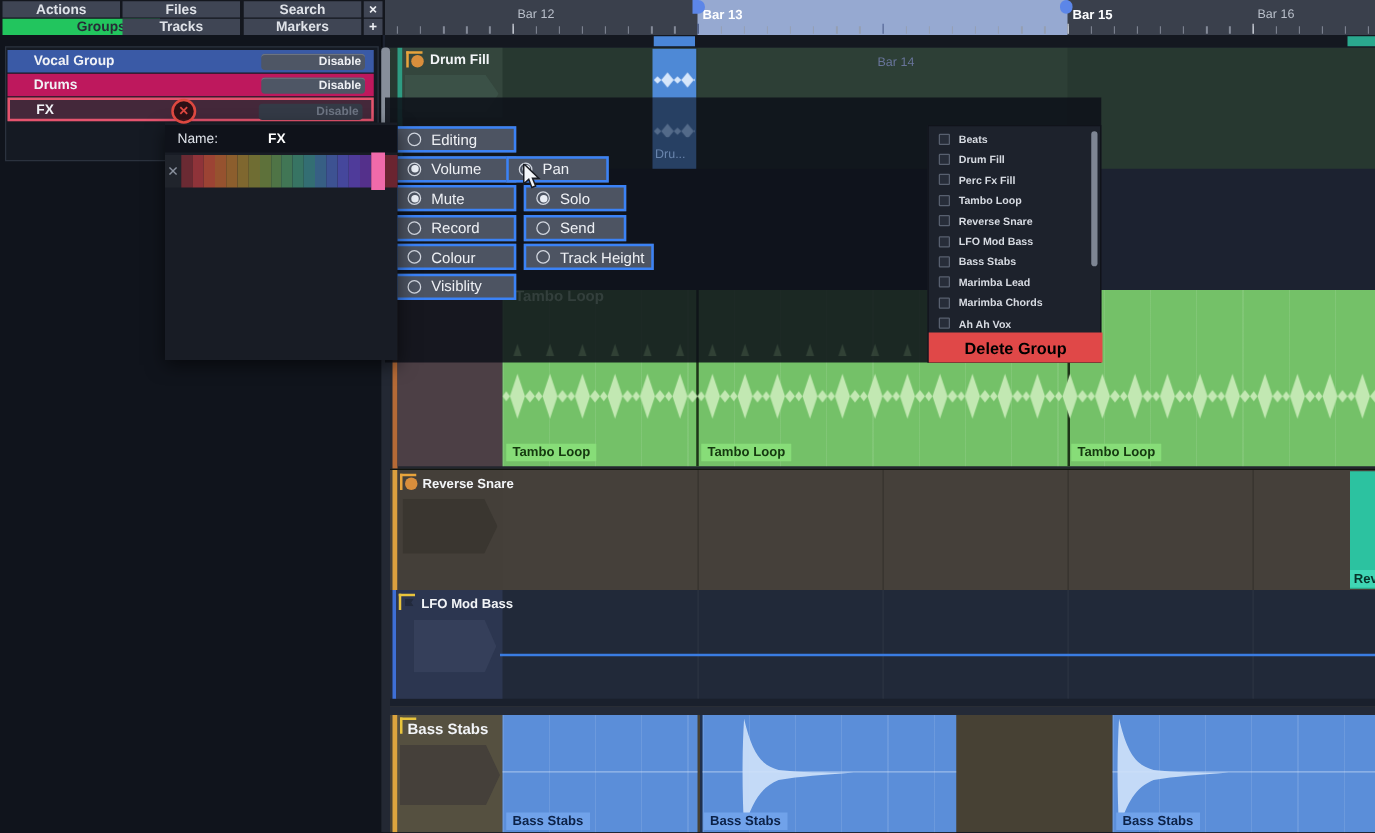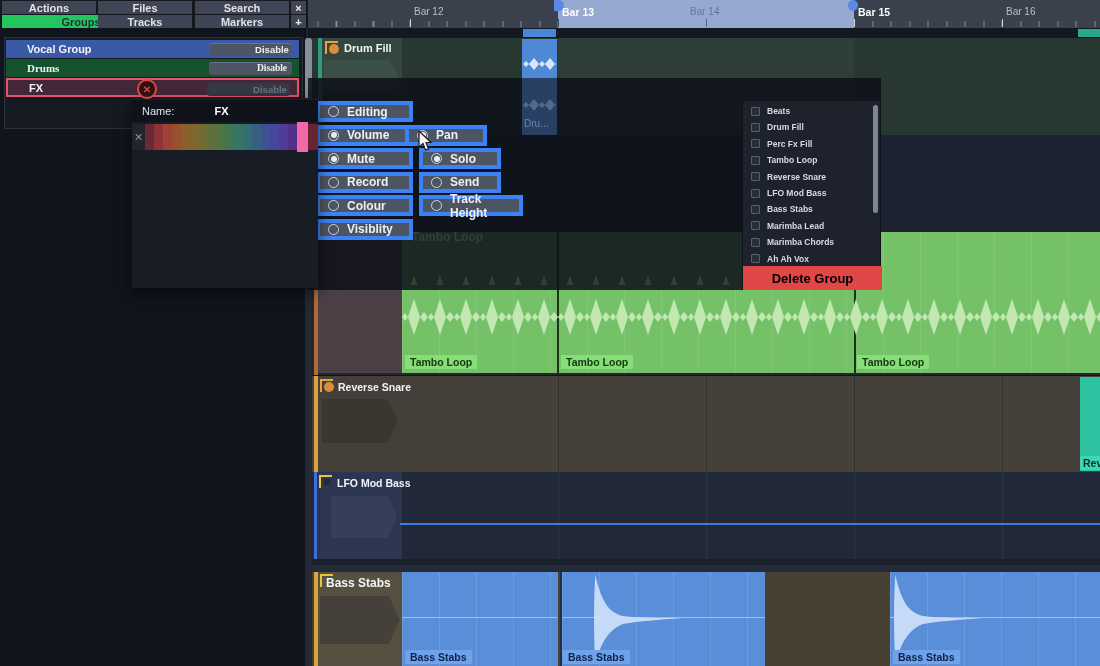--- a/index.html
+++ b/index.html
@@ -42,22 +42,22 @@
   .beatgrid{background-image:repeating-linear-gradient(90deg,rgba(255,255,255,.035) 0 1px,transparent 1px 37px);background-position-x:24px;}
   .barline{position:absolute;top:0;width:1px;height:100%;background:rgba(0,0,0,.22);}
   .hdrname{font-size:10.5px;font-weight:bold;color:#f2f4f7;white-space:nowrap;}
   .corner{position:absolute;width:11px;height:11px;border-left:2px solid #e8a43c;border-top:2px solid #e8a43c;}
   .ocircle{position:absolute;width:10px;height:10px;border-radius:50%;background:#d98e3c;}
   .tag{position:absolute;clip-path:polygon(0 0,86% 0,100% 50%,86% 100%,0 100%);}
   .cliplabel{position:absolute;font-size:10.5px;font-weight:bold;padding:1px 5px;white-space:nowrap;}
   
   .dialog{left:308px;top:78px;width:573px;height:212px;background:rgba(14,17,25,.87);z-index:10;}
   .dlgtitle{position:absolute;left:90px;top:4px;width:220px;text-align:center;font-size:12.5px;font-weight:bold;color:#f2f4f8;}
-  .opt{position:absolute;height:21px;background:#4d5462;border:4px solid #3b82f6;display:flex;align-items:center;gap:8px;
-       padding-left:8px;box-sizing:border-box;font-size:12px;color:#eef0f4;font-weight:bold;}
+  .opt{position:absolute;height:21px;background:#4d5462;border:2px solid #3b82f6;display:flex;align-items:center;gap:8px;
+       padding-left:8px;box-sizing:border-box;font-size:12px;color:#eef0f4;}
   .radio{width:11px;height:11px;min-width:11px;border:1.5px solid #d2d7e0;border-radius:50%;position:relative;box-sizing:border-box;}
   .radio.filled::after{content:"";position:absolute;inset:1.5px;background:#e9edf4;border-radius:50%;}
   
   .tpanel{left:742px;top:100px;width:139px;height:190px;background:#1d222c;border:1px solid #10131a;z-index:12;box-sizing:border-box;}
   .tl-row{position:absolute;left:8px;height:12px;display:flex;align-items:center;gap:7px;font-size:8.5px;font-weight:bold;color:#d7dbe2;}
   .cbx{width:9px;height:9px;min-width:9px;background:#272d39;border:1px solid #58606f;border-radius:1px;box-sizing:border-box;}
   .delbtn{position:absolute;left:0px;top:165px;width:139px;height:24px;background:#e04848;color:#000000;
           font-size:13px;font-weight:bold;display:flex;align-items:center;justify-content:center;}
   
   .popup{left:132px;top:98px;width:186px;height:190px;background:#181c25;z-index:12;box-shadow:0 5px 14px rgba(0,0,0,.55);}
@@ -201,37 +201,37 @@
     <div class="ticks"></div>
     <div class="majortick" style="left:102px;"></div>
     <div class="majortick" style="left:250px;background:#3a4c7a;"></div>
     <div class="majortick" style="left:398px;background:#56689a;"></div>
     <div class="majortick" style="left:546px;"></div>
     <div class="majortick" style="left:694px;"></div>
     <div class="tl-handle" style="left:246px;border-radius:0 7px 7px 0;"></div>
     <div class="tl-handle" style="left:540px;border-radius:7px;"></div>
     <span class="barlab" style="left:106px;">Bar 12</span>
     <span class="barlab bright" style="left:254px;">Bar 13</span>
-    <span class="barlab dim" style="left:382px;">Bar 14</span>
+    <span class="barlab dim" style="left:394px;margin-top:39px;">Bar 14</span>
     <span class="barlab bright" style="left:550px;">Bar 15</span>
     <span class="barlab" style="left:698px;">Bar 16</span>
   </div>
 
   <div class="clipstrip abs">
     <div class="abs" style="left:215px;top:1px;width:33px;height:8px;background:#4a86d8;"></div>
     <div class="abs" style="left:770px;top:1px;width:22px;height:8px;background:#2aa88e;"></div>
   </div>
 
   <div class="leftpanel abs">
     <div class="groupbox"></div>
     <div class="grow" style="top:12px;background:#3a5aa6;">
       <span class="nm">Vocal Group</span>
       <span class="disbtn">Disable</span>
     </div>
-    <div class="grow" style="top:31px;background:#14532d;font-family:Liberation Serif, serif;">
+    <div class="grow" style="top:31px;background:#be185d;">
       <span class="nm">Drums</span>
       <span class="disbtn">Disable</span>
     </div>
     <div class="grow" style="top:50px;height:19px;background:#44283a;border:2px solid #e5546e;box-sizing:border-box;width:293px;">
       <span class="nm">FX</span>
       <span class="disbtn dim">Disable</span>
     </div>
   </div>
   <div class="vscroll abs">
       <div class="vthumb"></div>

